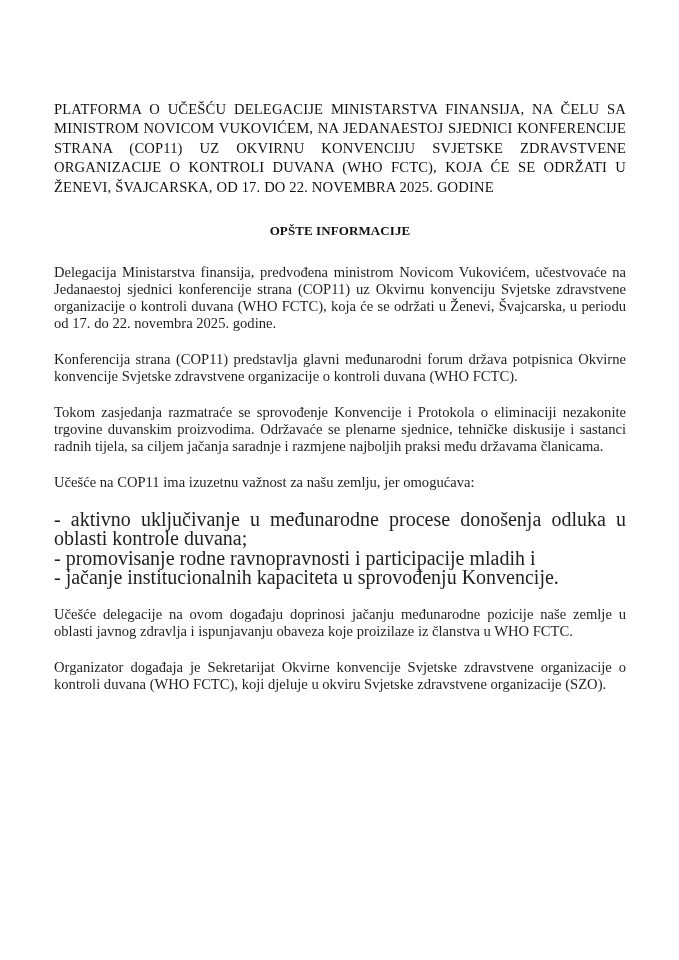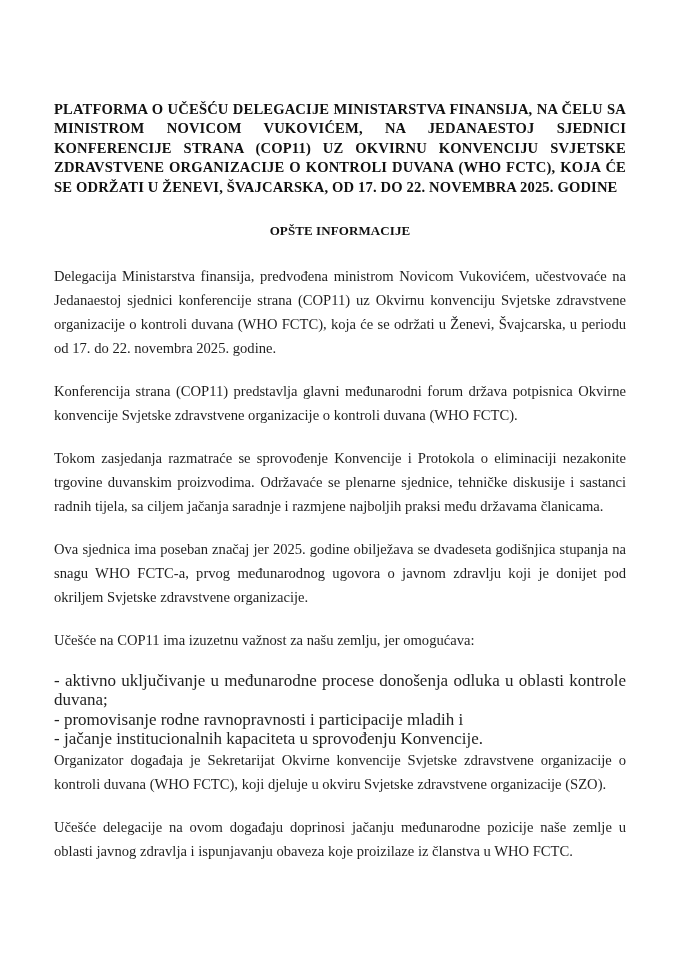--- a/index.html
+++ b/index.html
@@ -28,21 +28,21 @@
   .content {
     position: absolute;
     left: 54px;
     top: 100px;
     width: 572px;
   }
 
   
   .doc-title {
     font-family: "Liberation Serif", "DejaVu Serif", serif;
-    font-weight: bold;
+    font-weight: normal;
     font-size: 14.6px;
     line-height: 19.4px;
     text-align: justify;
     text-align-last: left;
     letter-spacing: 0.15px;
     margin: 0 0 0 0;
     color: #111111;
     text-transform: uppercase;
   }
 
@@ -56,40 +56,40 @@
     letter-spacing: 0.1px;
     margin: 24px 0 0 0;
     color: #111111;
     text-transform: uppercase;
   }
 
   
   .para {
     font-family: "Liberation Serif", "DejaVu Serif", serif;
     font-size: 14.6px;
-    line-height: 24px;
+    line-height: 17px;
     text-align: justify;
     text-align-last: left;
     margin: 0;
     color: #1f1f1f;
     hyphens: none;
   }
   .para + .para { margin-top: 19px; }
 
   .para-first { margin-top: 24px; }
 
   
   .dash-list {
     list-style: none;
     margin: 19px 0 0 0;
     padding: 0;
   }
   .dash-list li {
     font-family: "Liberation Serif", "DejaVu Serif", serif;
-    font-size: 17px;
+    font-size: 20px;
     line-height: 19.3px;
     text-align: justify;
     text-align-last: left;
     margin: 0;
     padding: 0;
     color: #1f1f1f;
   }
 
   
   .para-after-list { margin-top: 19px; }
@@ -103,29 +103,28 @@
     <h1 class="doc-title">PLATFORMA O UČEŠĆU DELEGACIJE MINISTARSTVA FINANSIJA, NA ČELU SA MINISTROM NOVICOM VUKOVIĆEM, NA JEDANAESTOJ SJEDNICI KONFERENCIJE STRANA (COP11) UZ OKVIRNU KONVENCIJU SVJETSKE ZDRAVSTVENE ORGANIZACIJE O KONTROLI DUVANA (WHO FCTC), KOJA ĆE SE ODRŽATI U ŽENEVI, ŠVAJCARSKA, OD 17. DO 22. NOVEMBRA 2025. GODINE</h1>
 
     <h2 class="section-heading">OPŠTE INFORMACIJE</h2>
 
     <p class="para para-first">Delegacija Ministarstva finansija, predvođena ministrom Novicom Vukovićem, učestvovaće na Jedanaestoj sjednici konferencije strana (COP11) uz Okvirnu konvenciju Svjetske zdravstvene organizacije o kontroli duvana (WHO FCTC), koja će se održati u Ženevi, Švajcarska, u periodu od 17. do 22. novembra 2025. godine.</p>
 
     <p class="para">Konferencija strana (COP11) predstavlja glavni međunarodni forum država potpisnica Okvirne konvencije Svjetske zdravstvene organizacije o kontroli duvana (WHO FCTC).</p>
 
     <p class="para">Tokom zasjedanja razmatraće se sprovođenje Konvencije i Protokola o eliminaciji nezakonite trgovine duvanskim proizvodima. Održavaće se plenarne sjednice, tehničke diskusije i sastanci radnih tijela, sa ciljem jačanja saradnje i razmjene najboljih praksi među državama članicama.</p>
 
-    <p class="para">Ova sjednica ima poseban značaj jer 2025. godine obilježava se dvadeseta godišnjica stupanja na snagu WHO FCTC-a, prvog međunarodnog ugovora o javnom zdravlju koji je donijet pod okriljem Svjetske zdravstvene organizacije.</p>
 
 
     <p class="para">Učešće na COP11 ima izuzetnu važnost za našu zemlju, jer omogućava:</p>
 
     <ul class="dash-list">
       <li>- aktivno uključivanje u međunarodne procese donošenja odluka u oblasti kontrole duvana;</li>
       <li>- promovisanje rodne ravnopravnosti i participacije mladih i</li>
       <li>- jačanje institucionalnih kapaciteta u sprovođenju Konvencije.</li>
     </ul>
 
+    <p class="para para-after-list">Učešće delegacije na ovom događaju doprinosi jačanju međunarodne pozicije naše zemlje u oblasti javnog zdravlja i ispunjavanju obaveza koje proizilaze iz članstva u WHO FCTC.</p>
+
     <p class="para">Organizator događaja je Sekretarijat Okvirne konvencije Svjetske zdravstvene organizacije o kontroli duvana (WHO FCTC), koji djeluje u okviru Svjetske zdravstvene organizacije (SZO).</p>
-
-    <p class="para para-after-list">Učešće delegacije na ovom događaju doprinosi jačanju međunarodne pozicije naše zemlje u oblasti javnog zdravlja i ispunjavanju obaveza koje proizilaze iz članstva u WHO FCTC.</p>
 
   </div>
 </div>
 
 </body></html>

